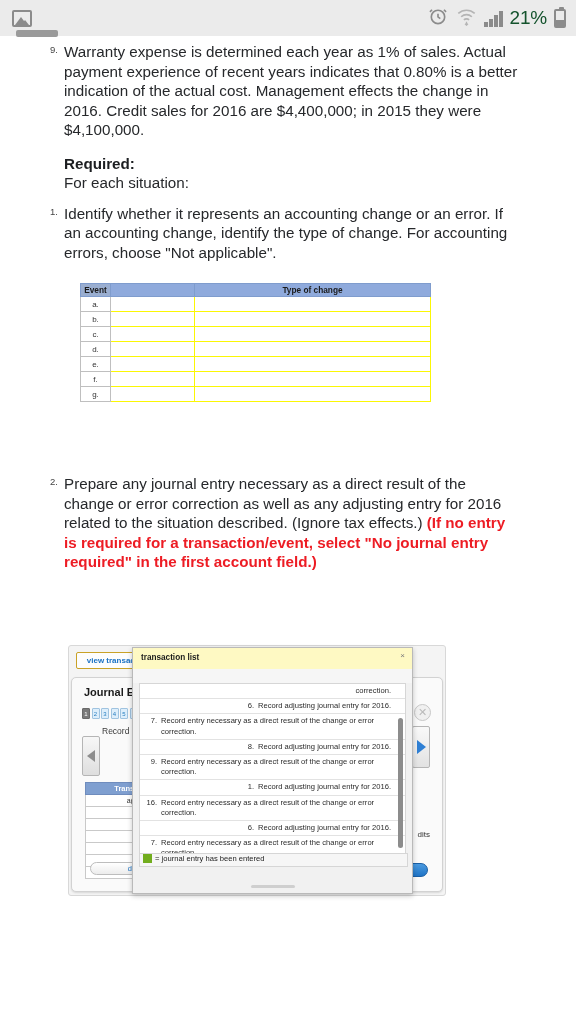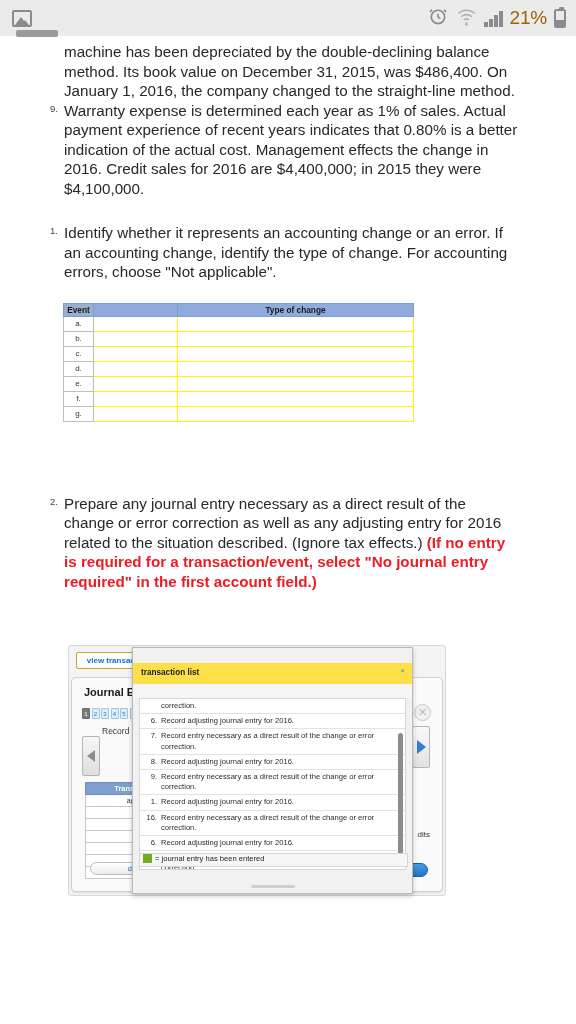--- a/index.html
+++ b/index.html
@@ -15,21 +15,21 @@
     height: 36px; width: 100%;
     background: #ebebeb;
     display: flex; align-items: center;
     padding: 0 10px 0 12px;
     color: #8b8b8b;
   }
   .sb-left { display: flex; align-items: center; gap: 8px; }
   .sb-spacer { flex: 1; }
   .sb-right { display: flex; align-items: center; gap: 7px; }
   .sb-battpct {
-    font-size: 19px; color: #a16207; letter-spacing: -.2px;
+    font-size: 19px; color: #14532d; letter-spacing: -.2px;
   }
   .sb-clock {
     font-size: 24px; color: #8b8b8b; letter-spacing: .2px;
     margin-left: 3px;
   }
   .icon-photo {
     width: 20px; height: 17px; border: 2px solid #8b8b8b;
     border-radius: 2px; position: relative; overflow: hidden;
   }
   .icon-photo:after {
@@ -82,21 +82,21 @@
   .listitem .num {
     position: absolute; left: -14px; top: -2px;
     font-size: 9.5px; color: #444;
   }
   .req { font-weight: bold; font-size: 15.2px; color: #1c1e21; }
   .red { color: #ed1c24; font-weight: bold; }
   .gap-a { height: 11px; }
   .gap-b { height: 14px; }
 
   
-  .tbl-wrap { margin-left: 63px; margin-top: 21px; }
+  .tbl-wrap { margin-left: 80px; margin-top: 21px; }
   table.answer {
     border-collapse: collapse;
     width: 351px;
     table-layout: fixed;
   }
   table.answer th {
     background: #8faadc;
     border: 1px solid #7f9ccd;
     font-size: 8.3px;
     color: #1b1b1b;
@@ -250,22 +250,21 @@
   
   .tlist {
     position: absolute; left: 64px; top: 2px;
     width: 281px; height: 247px;
     background: #f1f1f1;
     border: 1px solid #b9b9b9;
     box-shadow: 0 2px 5px rgba(0,0,0,.22);
   }
   .tlist-head {
     height: 21px; position: relative;
-    background: #fde047;
-    margin-top: 15px;
+    background: #fef9c3;
   }
   .tlist-head .t {
     position: absolute; left: 8px; top: 5px;
     font-size: 8.2px; font-weight: bold; color: #1c1c1c;
   }
   .tlist-head .x {
     position: absolute; right: 7px; top: 3px;
     font-size: 8px; color: #7a7a7a;
   }
   .tlist-sub { height: 14px; background: #f6f6f6; }
@@ -273,21 +272,21 @@
     position: relative;
     margin: 0 6px; height: 172px;
     background: #ffffff;
     border: 1px solid #d6d6d6;
     overflow: hidden;
   }
   .trow {
     display: flex;
     border-bottom: 1px solid #e2e2e2;
     padding: 2px 14px 2px 4px;
-    font-size: 7.6px; line-height: 10.2px; color: #2b2b2b;
+    font-size: 7.6px; line-height: 10.2px; color: #2b2b2b; justify-content: flex-end;
   }
   .trow .tn { width: 17px; text-align: right; flex: none; padding-right: 4px; }
   .trow.cut { padding-left: 21px; border-bottom: 1px solid #e2e2e2; }
   .tscroll {
     position: absolute; right: 2px; top: 34px;
     width: 5px; height: 130px;
     background: #8c8c8c; border-radius: 3px;
   }
   .legend {
     position: absolute; left: 6px; bottom: 26px;
@@ -339,29 +338,30 @@
     </span>
     <span class="sb-battpct">21%</span>
     <span class="batt"></span>
   </div>
 </div>
 
 <div class="drag-handle"></div>
 
 <div class="content">
 
-  <div class="para">machine has been depreciated by the double-declining balance method. Its book value on December 31, 2015, was $486,400. On January 1, 2016, the company changed to the straight-line method.</div>
 
   <div class="listitem">
     <span class="num">9.</span>
     <span>Warranty expense is determined each year as 1% of sales. Actual payment experience of recent years indicates that 0.80% is a better indication of the actual cost. Management effects the change in 2016. Credit sales for 2016 are $4,400,000; in 2015 they were $4,100,000.</span>
   </div>
 
   <div class="gap-b"></div>
 
+  <div class="para req">Required:</div>
+  <div class="para">For each situation:</div>
 
   <div class="gap-a"></div>
 
   <div class="listitem">
     <span class="num">1.</span>
     <span>Identify whether it represents an accounting change or an error. If an accounting change, identify the type of change. For accounting errors, choose "Not applicable".</span>
   </div>
 
   <div class="tbl-wrap">
     <table class="answer">

